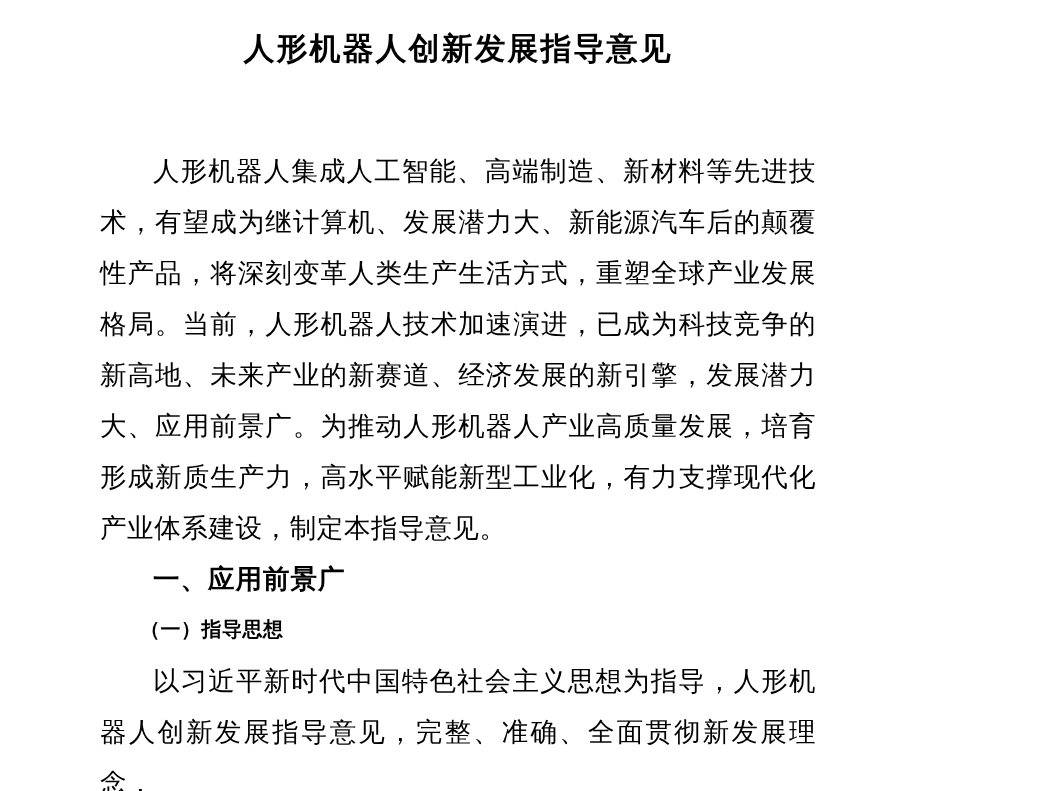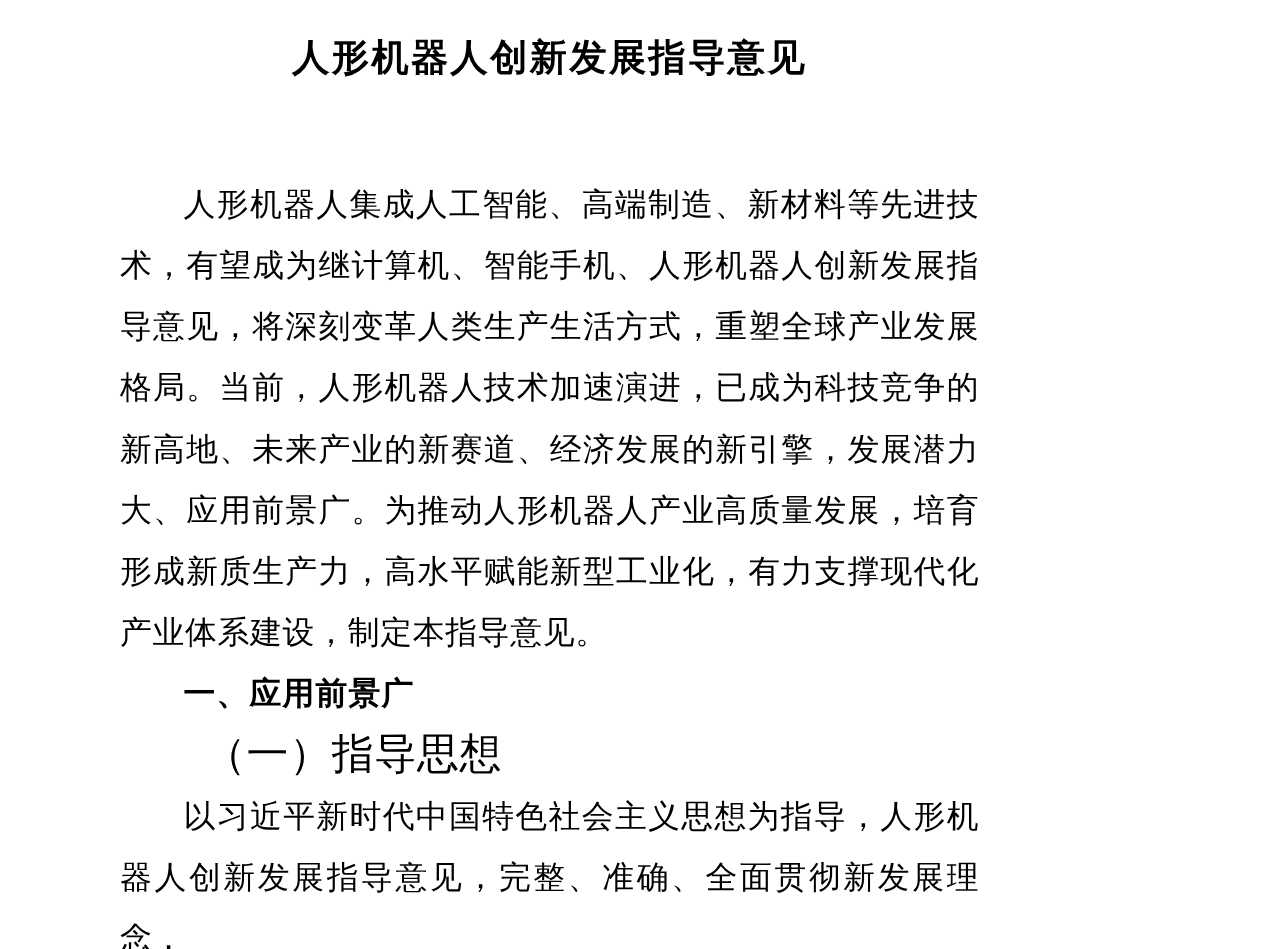--- a/index.html
+++ b/index.html
@@ -50,42 +50,42 @@
   .heading-1 {
     font-size: 26.5px;
     line-height: 51px;
     font-weight: bold;
     text-indent: 2em;
     margin: 0;
     letter-spacing: 1px;
     font-family: "DejaVu Sans", "Liberation Sans", sans-serif;
   }
   .heading-2 {
-    font-size: 35px;
+    font-size: 20px;
     line-height: 51px;
-    font-weight: normal;
+    font-weight: bold;
     text-indent: 2em;
     margin: 0;
     letter-spacing: 0.5px;
     font-family: "DejaVu Sans", "Liberation Sans", sans-serif;
   }
   .clip-bottom {
     overflow: hidden;
   }
 </style>
 </head>
 <body>
 
 <div class="page">
 
   <h1 class="doc-title">人形机器人创新发展指导意见</h1>
 
   <div class="spacer-after-title"></div>
 
-  <p class="body-text indent">人形机器人集成人工智能、高端制造、新材料等先进技术，有望成为继计算机、智能手机、人形机器人创新发展指导意见，将深刻变革人类生产生活方式，重塑全球产业发展格局。当前，人形机器人技术加速演进，已成为科技竞争的新高地、未来产业的新赛道、经济发展的新引擎，发展潜力大、应用前景广。为推动人形机器人产业高质量发展，培育形成新质生产力，高水平赋能新型工业化，有力支撑现代化产业体系建设，制定本指导意见。</p>
+  <p class="body-text indent">人形机器人集成人工智能、高端制造、新材料等先进技术，有望成为继计算机、发展潜力大、新能源汽车后的颠覆性产品，将深刻变革人类生产生活方式，重塑全球产业发展格局。当前，人形机器人技术加速演进，已成为科技竞争的新高地、未来产业的新赛道、经济发展的新引擎，发展潜力大、应用前景广。为推动人形机器人产业高质量发展，培育形成新质生产力，高水平赋能新型工业化，有力支撑现代化产业体系建设，制定本指导意见。</p>
 
   <p class="heading-1">一、应用前景广</p>
 
   <p class="heading-2">（一）指导思想</p>
 
   <p class="body-text indent clip-bottom">以习近平新时代中国特色社会主义思想为指导，人形机器人创新发展指导意见，完整、准确、全面贯彻新发展理念，</p>
 
 </div>
 
 </body></html>

